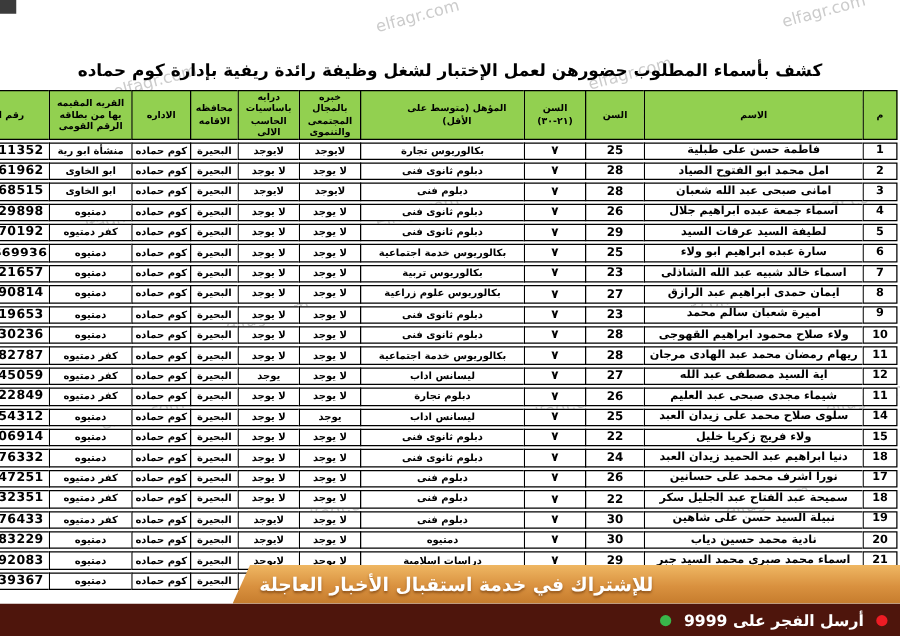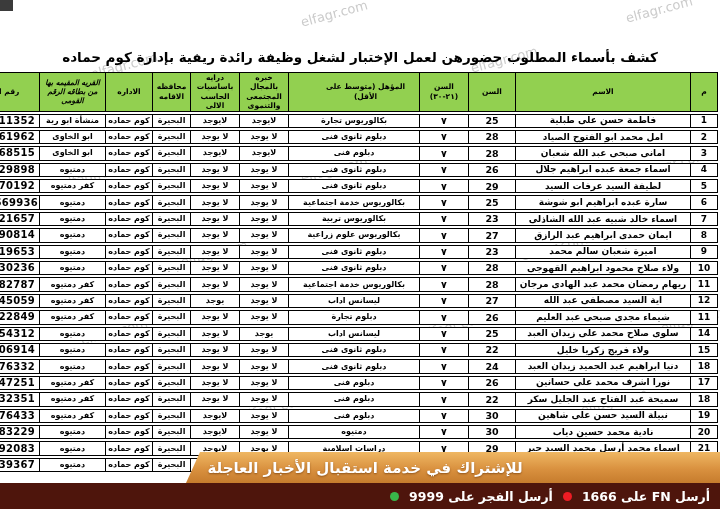--- a/index.html
+++ b/index.html
@@ -37,21 +37,21 @@
     background:#92D050;height:29px;font-size:7.5px;line-height:1.25;
   }
   tbody td{height:12.4px;white-space:nowrap;font-size:8px;line-height:1;}
   td.c-no{font-size:9px;}
   td.c-name{font-size:9px;}
   td.c-age{font-size:9.5px;}
   td.c-fit{font-size:9.5px;}
   td.c-phone{font-size:10px;letter-spacing:.3px;}
   .w-no{width:24px;} .w-name{width:172px;} .w-age{width:44px;} .w-fit{width:46px;}
   .w-qual{width:105px;padding-left:24px;} .w-exp{width:46px;} .w-comp{width:46px;} .w-gov{width:35px;}
-  .w-dept{width:44px;} .w-vil{width:63px;font-style:italic;} .w-phone{width:86px;}
+  .w-dept{width:44px;} .w-vil{width:63px;} .w-phone{width:86px;}
   
   .banner{position:absolute;left:0;bottom:0;width:720px;height:57px;z-index:5;}
   .banner-orange{
     position:absolute;left:186px;right:0;top:0;height:31px;
     background:linear-gradient(180deg,#efb763 0%,#d9913f 55%,#c67c2d 100%);
     clip-path:polygon(14px 0,100% 0,100% 100%,0 100%);
   }
   .banner-orange .sub-text{
     position:absolute;left:14px;top:0;width:330px;height:31px;
     display:flex;align-items:center;justify-content:center;
@@ -179,21 +179,21 @@
         <td class="c-qual">دبلوم ثانوى فنى</td>
         <td class="c-exp">لا يوجد</td>
         <td class="c-comp">لا يوجد</td>
         <td class="c-gov">البحيرة</td>
         <td class="c-dept">كوم حماده</td>
         <td class="c-vil">كفر دمتيوه</td>
         <td class="c-phone">01099070192</td>
       </tr>
       <tr>
         <td class="c-no">6</td>
-        <td class="c-name">سارة عبده ابراهيم ابو شوشة</td>
+        <td class="c-name">سارة عبده ابراهيم ابو ولاء</td>
         <td class="c-age">25</td>
         <td class="c-fit">٧</td>
         <td class="c-qual">بكالوريوس خدمة اجتماعية</td>
         <td class="c-exp">لا يوجد</td>
         <td class="c-comp">لا يوجد</td>
         <td class="c-gov">البحيرة</td>
         <td class="c-dept">كوم حماده</td>
         <td class="c-vil">دمتيوه</td>
         <td class="c-phone">010693669936</td>
       </tr>
@@ -374,21 +374,21 @@
         <td class="c-qual">دمتيوه</td>
         <td class="c-exp">لا يوجد</td>
         <td class="c-comp">لايوجد</td>
         <td class="c-gov">البحيرة</td>
         <td class="c-dept">كوم حماده</td>
         <td class="c-vil">دمتيوه</td>
         <td class="c-phone">01020183229</td>
       </tr>
       <tr>
         <td class="c-no">21</td>
-        <td class="c-name">اسماء محمد أرسل محمد السيد جبر</td>
+        <td class="c-name">اسماء محمد صبرى محمد السيد جبر</td>
         <td class="c-age">29</td>
         <td class="c-fit">٧</td>
         <td class="c-qual">دراسات اسلامية</td>
         <td class="c-exp">لا يوجد</td>
         <td class="c-comp">لايوجد</td>
         <td class="c-gov">البحيرة</td>
         <td class="c-dept">كوم حماده</td>
         <td class="c-vil">دمتيوه</td>
         <td class="c-phone">01061792083</td>
       </tr>
@@ -406,18 +406,17 @@
         <td class="c-phone">01064639367</td>
       </tr>
     </tbody>
 </table>
 
 <div class="banner">
   <div class="banner-orange">
     <div class="sub-text">للإشتراك في خدمة استقبال الأخبار العاجلة</div>
   </div>
   <div class="banner-maroon">
-    <span>أرسل FN على 1666</span>
     <span class="dot" style="background: rgb(237, 28, 36);"></span>
     <span>أرسل الفجر على 9999</span>
     <span class="dot dot-green" style="background: rgb(57, 181, 74);"></span>
   </div>
 </div>
 
 </body></html>

